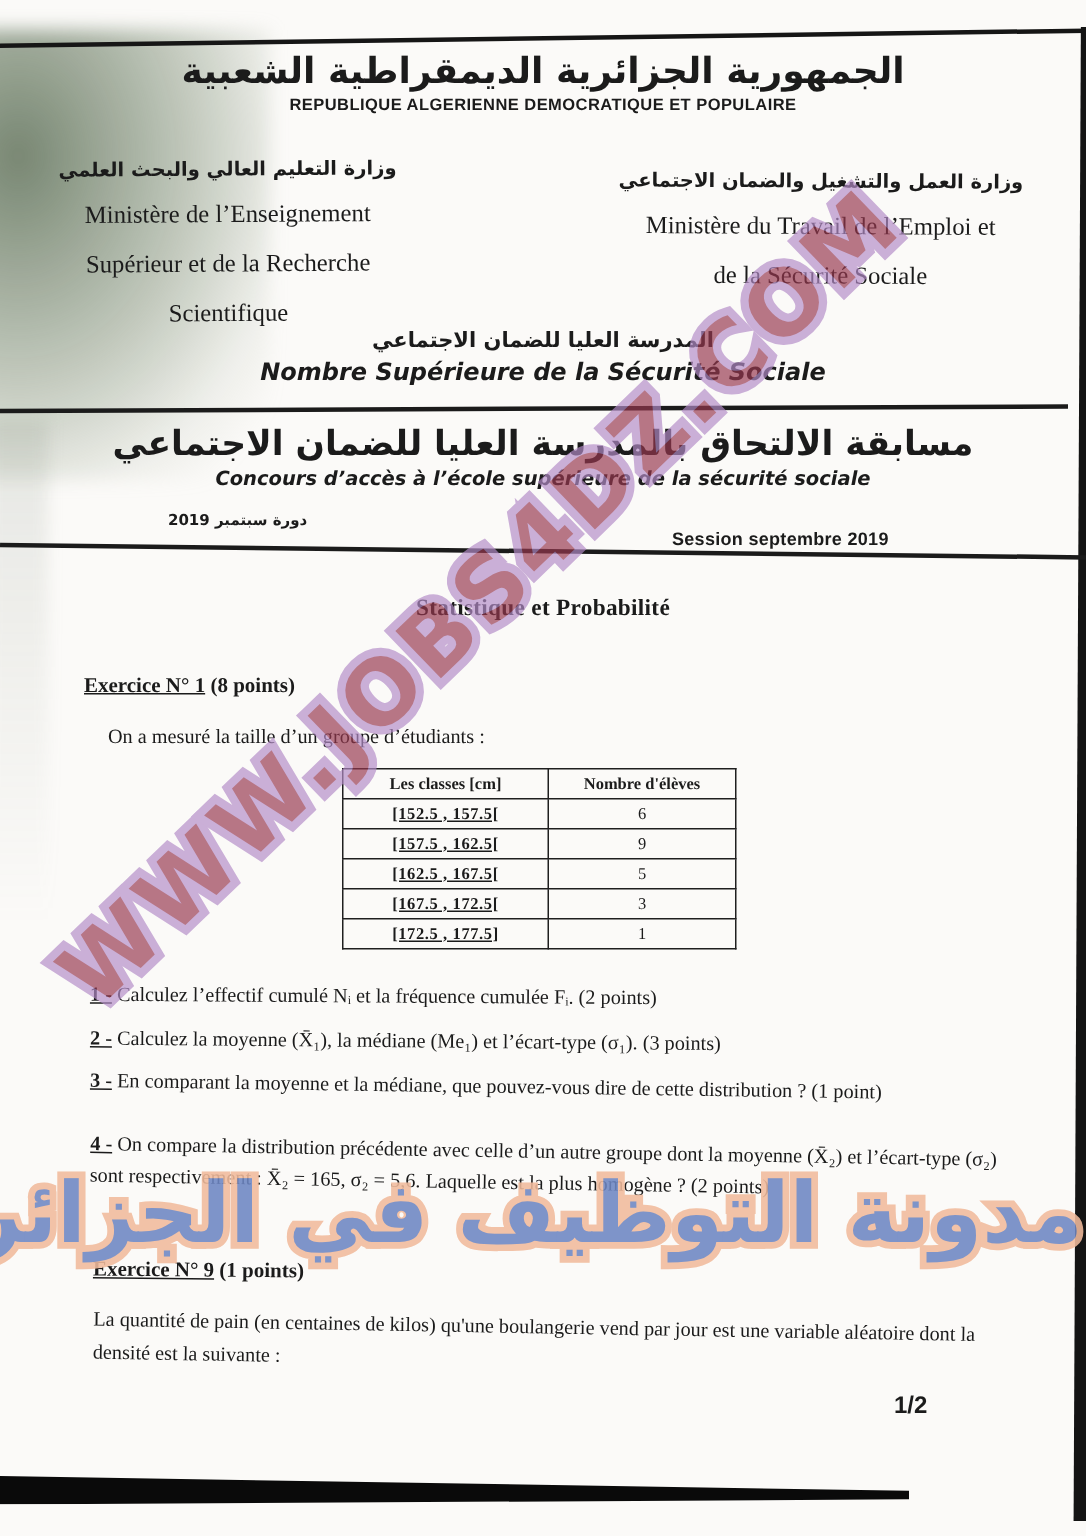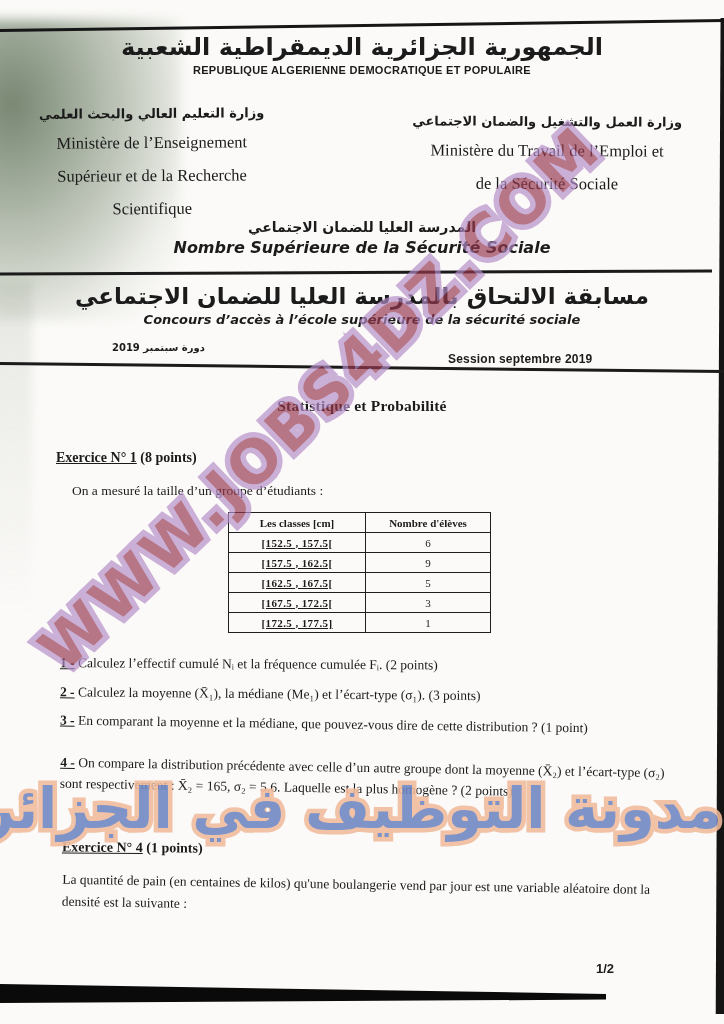--- a/index.html
+++ b/index.html
@@ -58,21 +58,21 @@
   th:last-child{width:114px;}
   td:first-child{font-weight:bold;letter-spacing:.4px;text-decoration:underline;}
   .q{position:absolute;left:60px;width:606px;font-size:13.5px;line-height:1.52;}
   .qnum{font-weight:bold;text-decoration:underline;}
   .q1{top:641px;transform:rotate(0.35deg);}
   .q2{top:671px;transform:rotate(0.5deg);}
   .q3{top:701px;transform:rotate(0.85deg);}
   .q4{top:744px;transform:rotate(1.0deg);}
   .ex2-head{top:840px;left:62px;transform:rotate(0.5deg);}
   .ex2-intro{top:874px;left:62px;width:606px;font-size:13.5px;line-height:1.6;transform:rotate(1.0deg);}
-  .pagenum{top:929px;left:596px;font-family:"Liberation Sans","DejaVu Sans",sans-serif;font-size:13px;font-weight:bold;margin-top:32px;}
+  .pagenum{top:929px;left:596px;font-family:"Liberation Sans","DejaVu Sans",sans-serif;font-size:16px;font-weight:bold;}
   
   .wm{position:absolute;left:0;top:0;z-index:6;}
   .wm-diag-text{font-family:"DejaVu Sans",sans-serif;font-weight:bold;font-size:60px;letter-spacing:4px;
     fill:#97384f;stroke:#b48cc8;stroke-width:11px;paint-order:stroke;opacity:.68;}
   .wm-blog-text{font-family:"DejaVu Sans",sans-serif;font-weight:bold;font-size:56px;
     fill:#6d86c3;stroke:#f1bb9c;stroke-width:9px;paint-order:stroke;opacity:.88;}
 </style>
 </head>
 <body>
 
@@ -159,21 +159,21 @@
   </tbody>
     </table>
 </div>
 
 <p class="sec q q1"><span class="qnum">1 -</span> <span>Calculez l’effectif cumulé Nᵢ et la fréquence cumulée Fᵢ. (2 points)</span></p>
 <p class="sec q q2"><span class="qnum">2 -</span> <span>Calculez la moyenne (X̄₁), la médiane (Me₁) et l’écart-type (σ₁). (3 points)</span></p>
 <p class="sec q q3"><span class="qnum">3 -</span> <span>En comparant la moyenne et la médiane, que pouvez-vous dire de cette distribution ? (1 point)</span></p>
 <p class="sec q q4"><span class="qnum">4 -</span> <span>On compare la distribution précédente avec celle d’un autre groupe dont la moyenne (X̄₂) et l’écart-type (σ₂) sont respectivement : X̄₂ = 165,  σ₂ = 5,6. Laquelle est la plus homogène ? (2 points)</span></p>
 
 <div class="sec ex-head ex2-head">
-  <span class="ex-title">Exercice N° 4</span><span> (1 points)</span>
+  <span class="ex-title">Exercice N° 9</span><span> (1 points)</span>
 </div>
 <div class="sec ex2-intro">La quantité de pain (en centaines de kilos) qu'une boulangerie vend par jour est une variable aléatoire dont la densité est la suivante :</div>
 
 <div class="sec pagenum">1/2</div>
 
 <svg class="wm" width="724" height="1024">
   <text class="wm-diag-text" x="322" y="418" text-anchor="middle" transform="rotate(-44 322 400)">WWW.JOBS4DZ.COM</text>
 </svg>
 <svg class="wm" width="724" height="1024">
   <text class="wm-blog-text" x="352" y="828" text-anchor="middle" direction="rtl">مدونة التوظيف في الجزائر</text>

